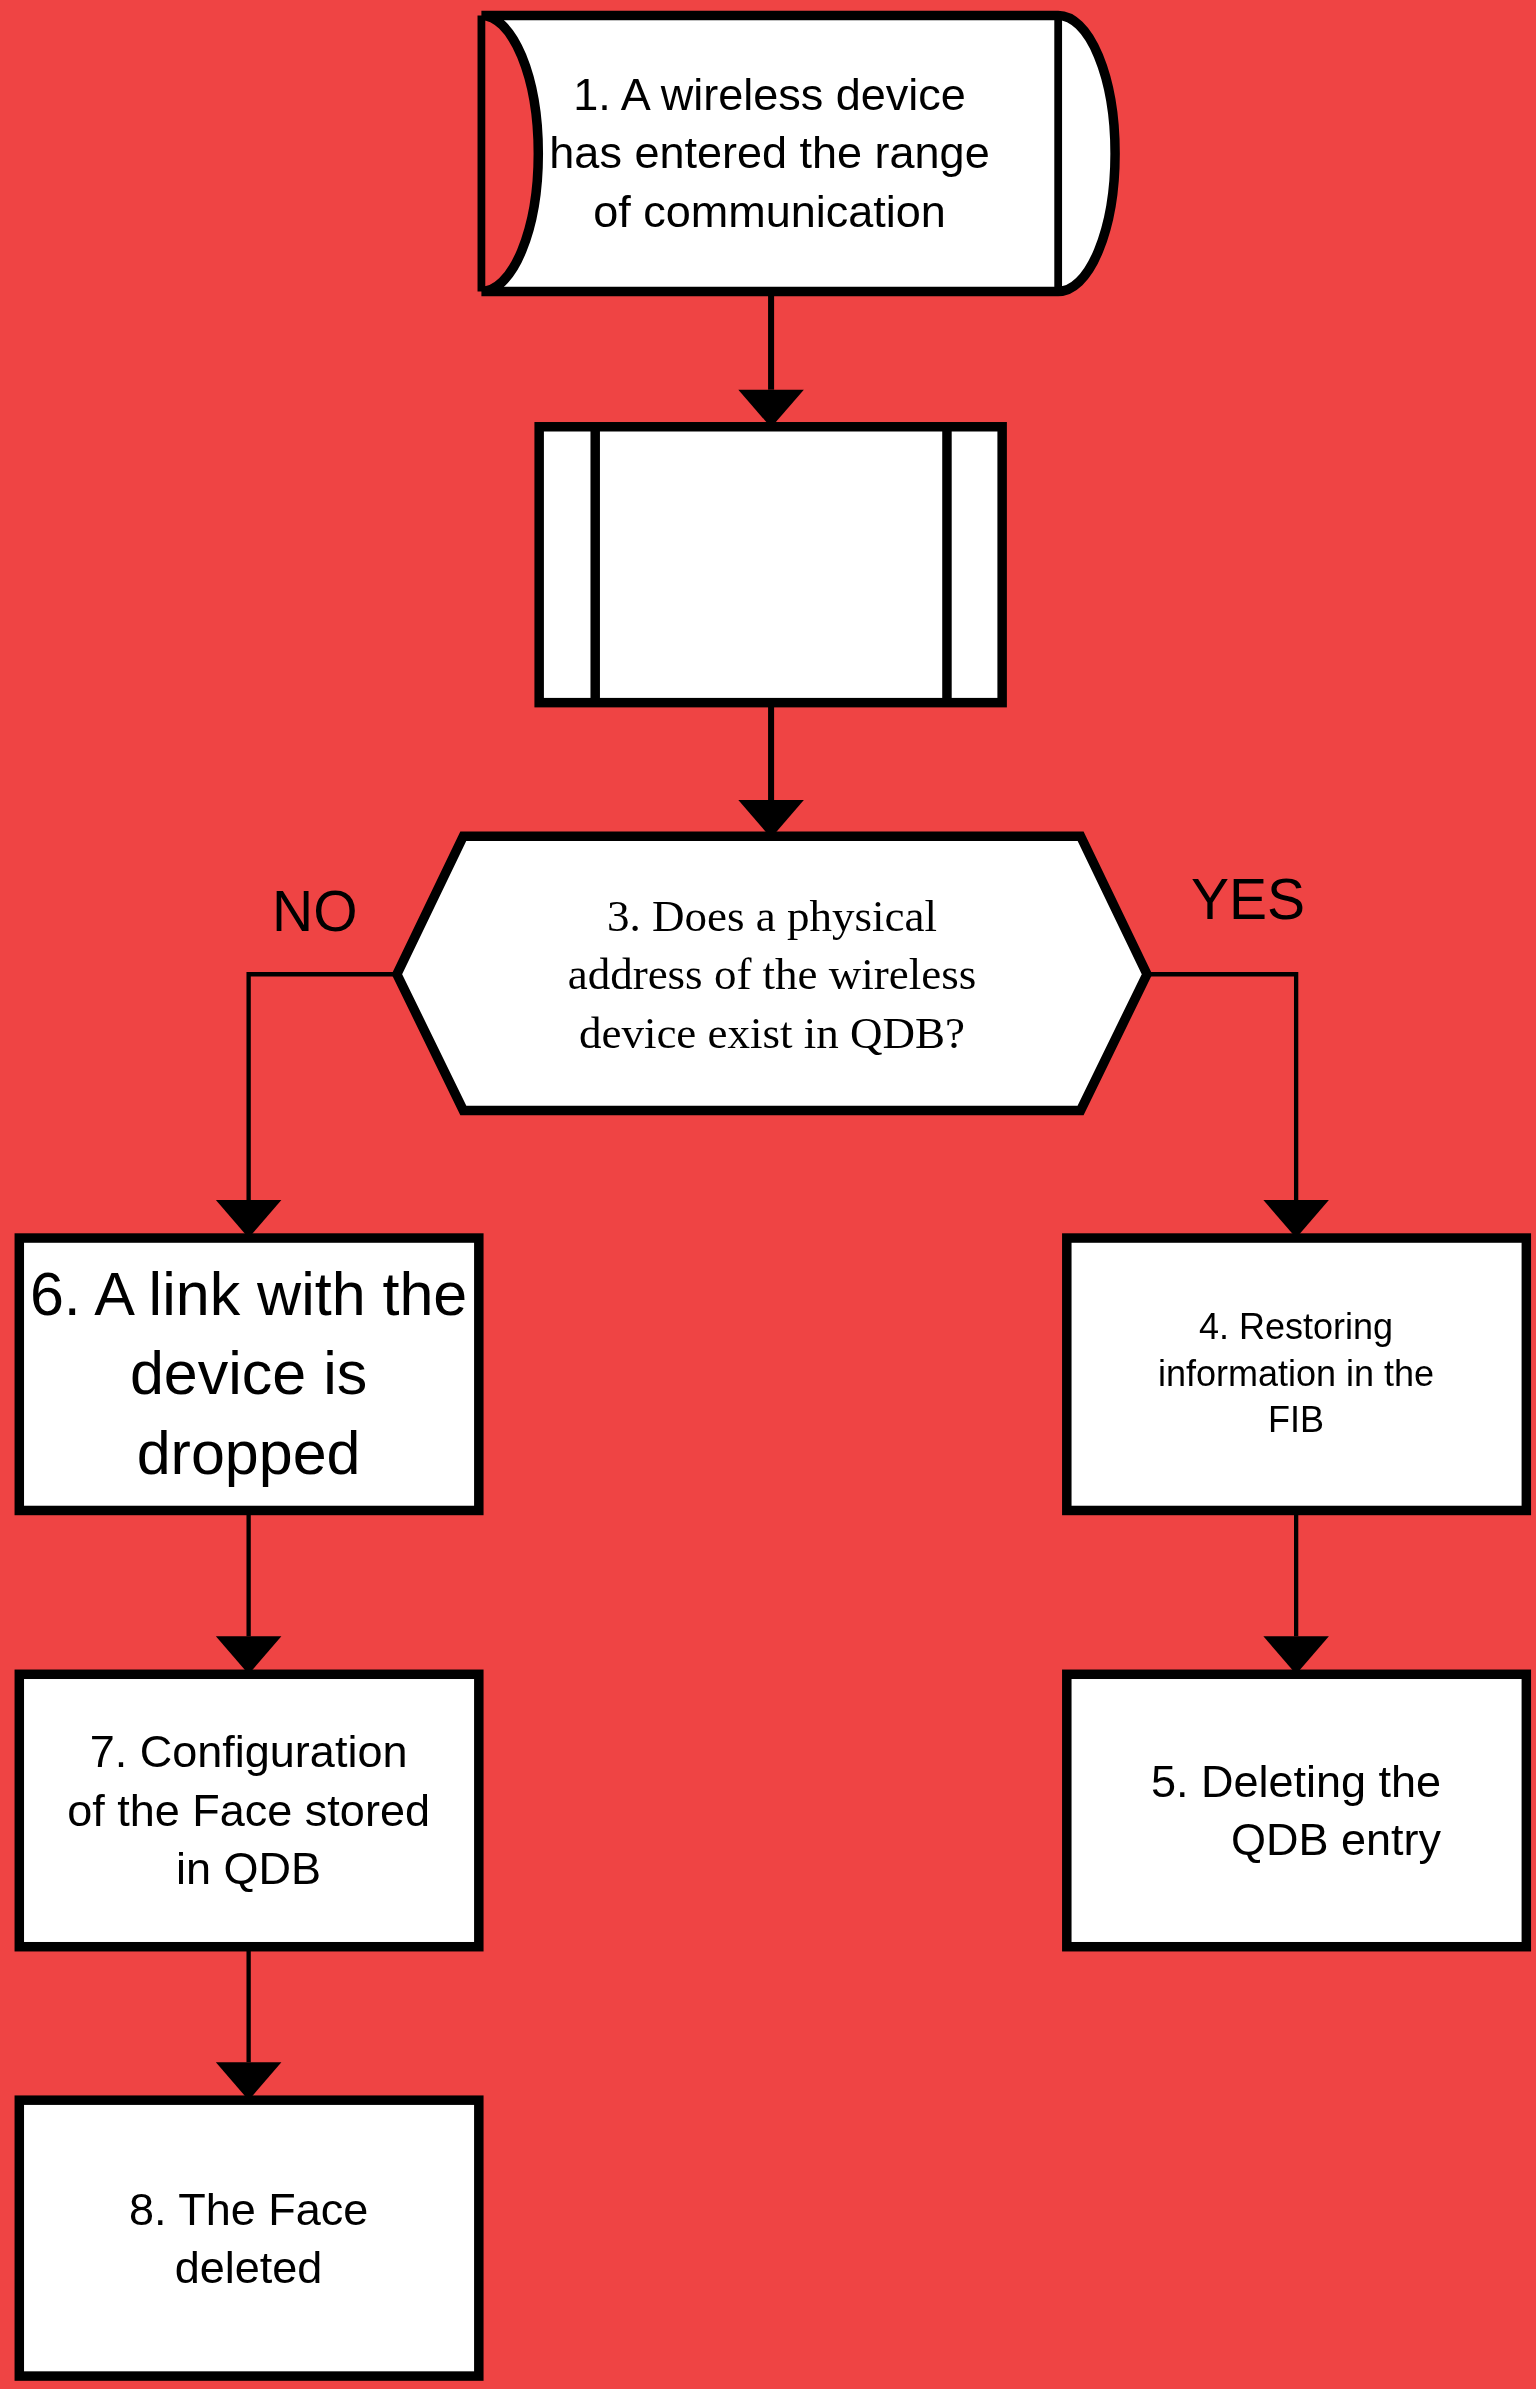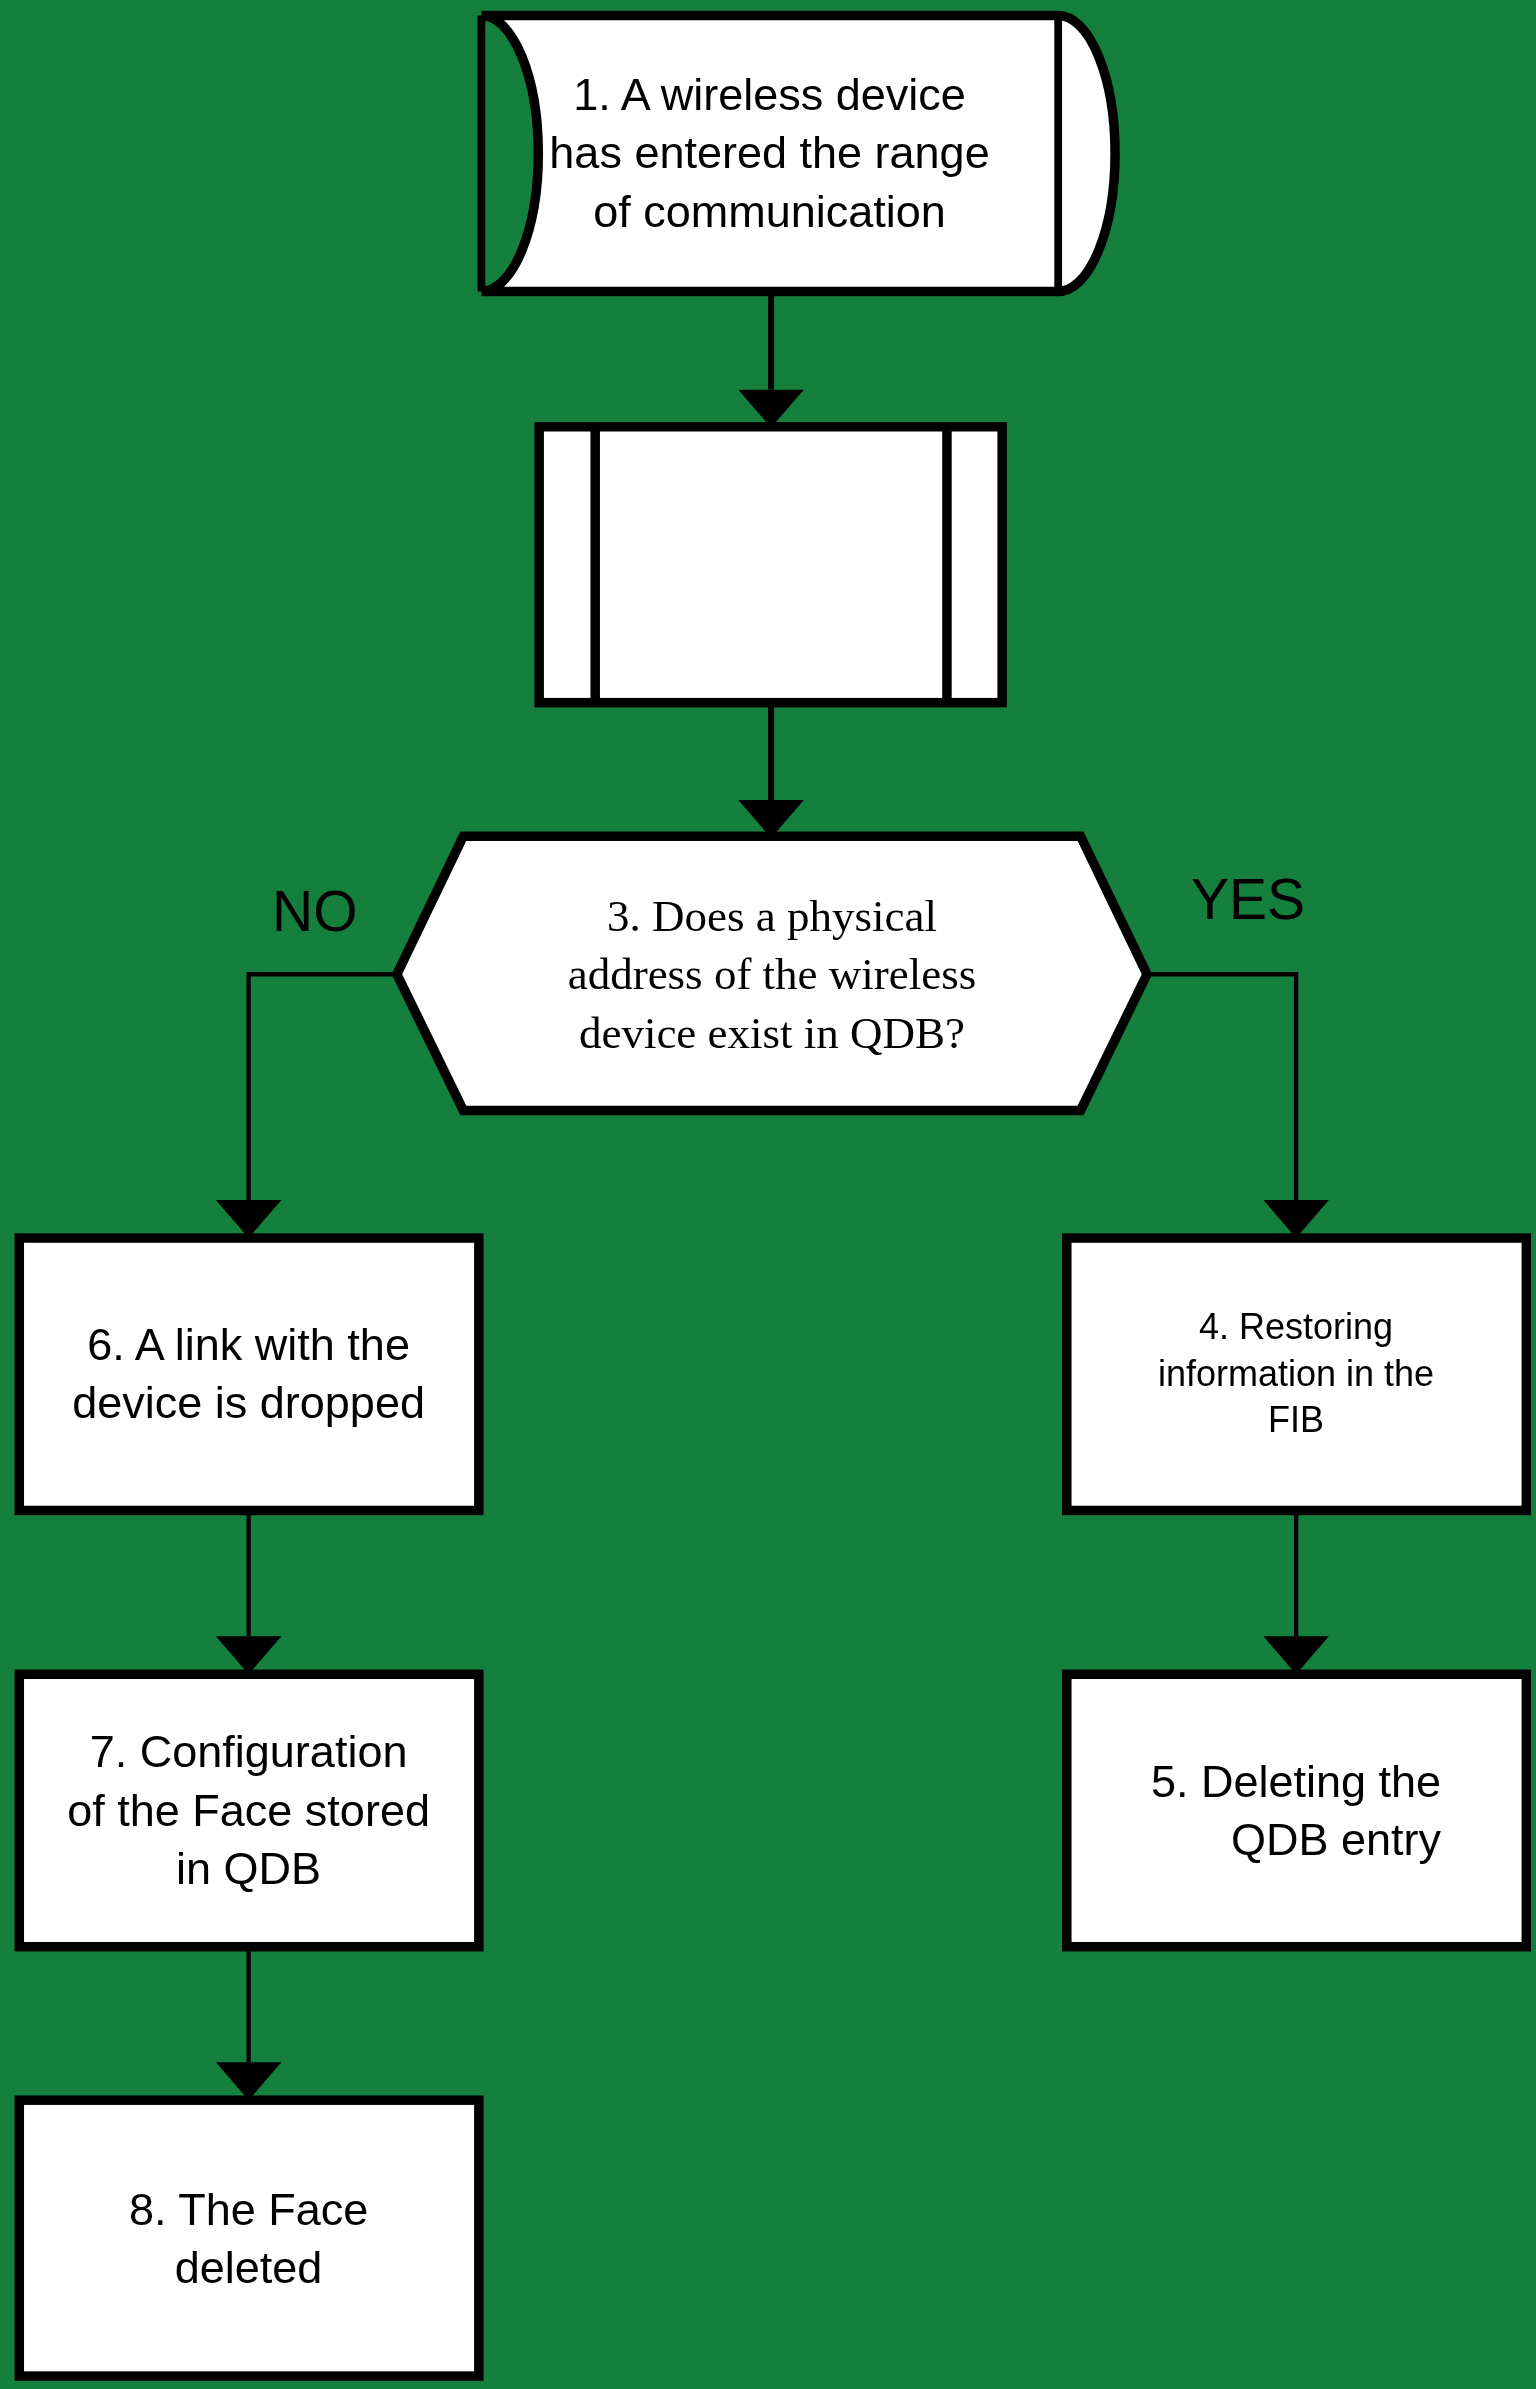--- a/index.html
+++ b/index.html
@@ -7,21 +7,21 @@
     padding: 0;
     background: #ffffff;
   }
   body {
     font-family: "Liberation Sans", sans-serif;
   }
   #canvas {
     position: relative;
     width: 1537px;
     height: 2389px;
-    background: #15803d;
+    background: #ef4444;
     overflow: hidden;
   }
   svg.layer {
     position: absolute;
     top: 0;
     left: 0;
     width: 1537px;
     height: 2389px;
   }
   .node-label {
@@ -140,21 +140,21 @@
 address of the wireless
 device exist in QDB?</div>
 
   <div class="node-label" style="left:1069px; top:1238px; width:454px; height:272px; font-size:36px;">4. Restoring
 information in the
 FIB</div>
 
   <div class="node-label" style="left:1069px; top:1675px; width:454px; height:272px; font-size:45px;text-align:right;">5. Deleting the
 QDB entry</div>
 
-  <div class="node-label" style="left:21.6px; top:1238px; width:454px; height:272px; font-size:45px;">6. A link with the
+  <div class="node-label" style="left:21.6px; top:1238px; width:454px; height:272px; font-size:61px;">6. A link with the
 device is dropped</div>
 
   <div class="node-label" style="left:21.6px; top:1675px; width:454px; height:272px; font-size:45px;">7. Configuration
 of the Face stored
 in QDB</div>
 
   <div class="node-label" style="left:21.6px; top:2101px; width:454px; height:276px; font-size:45px;">8. The Face
 deleted</div>
 
   <div class="branch-label" style="left:272px; top:871px; font-size:57px;margin-top:12px;">NO</div>

